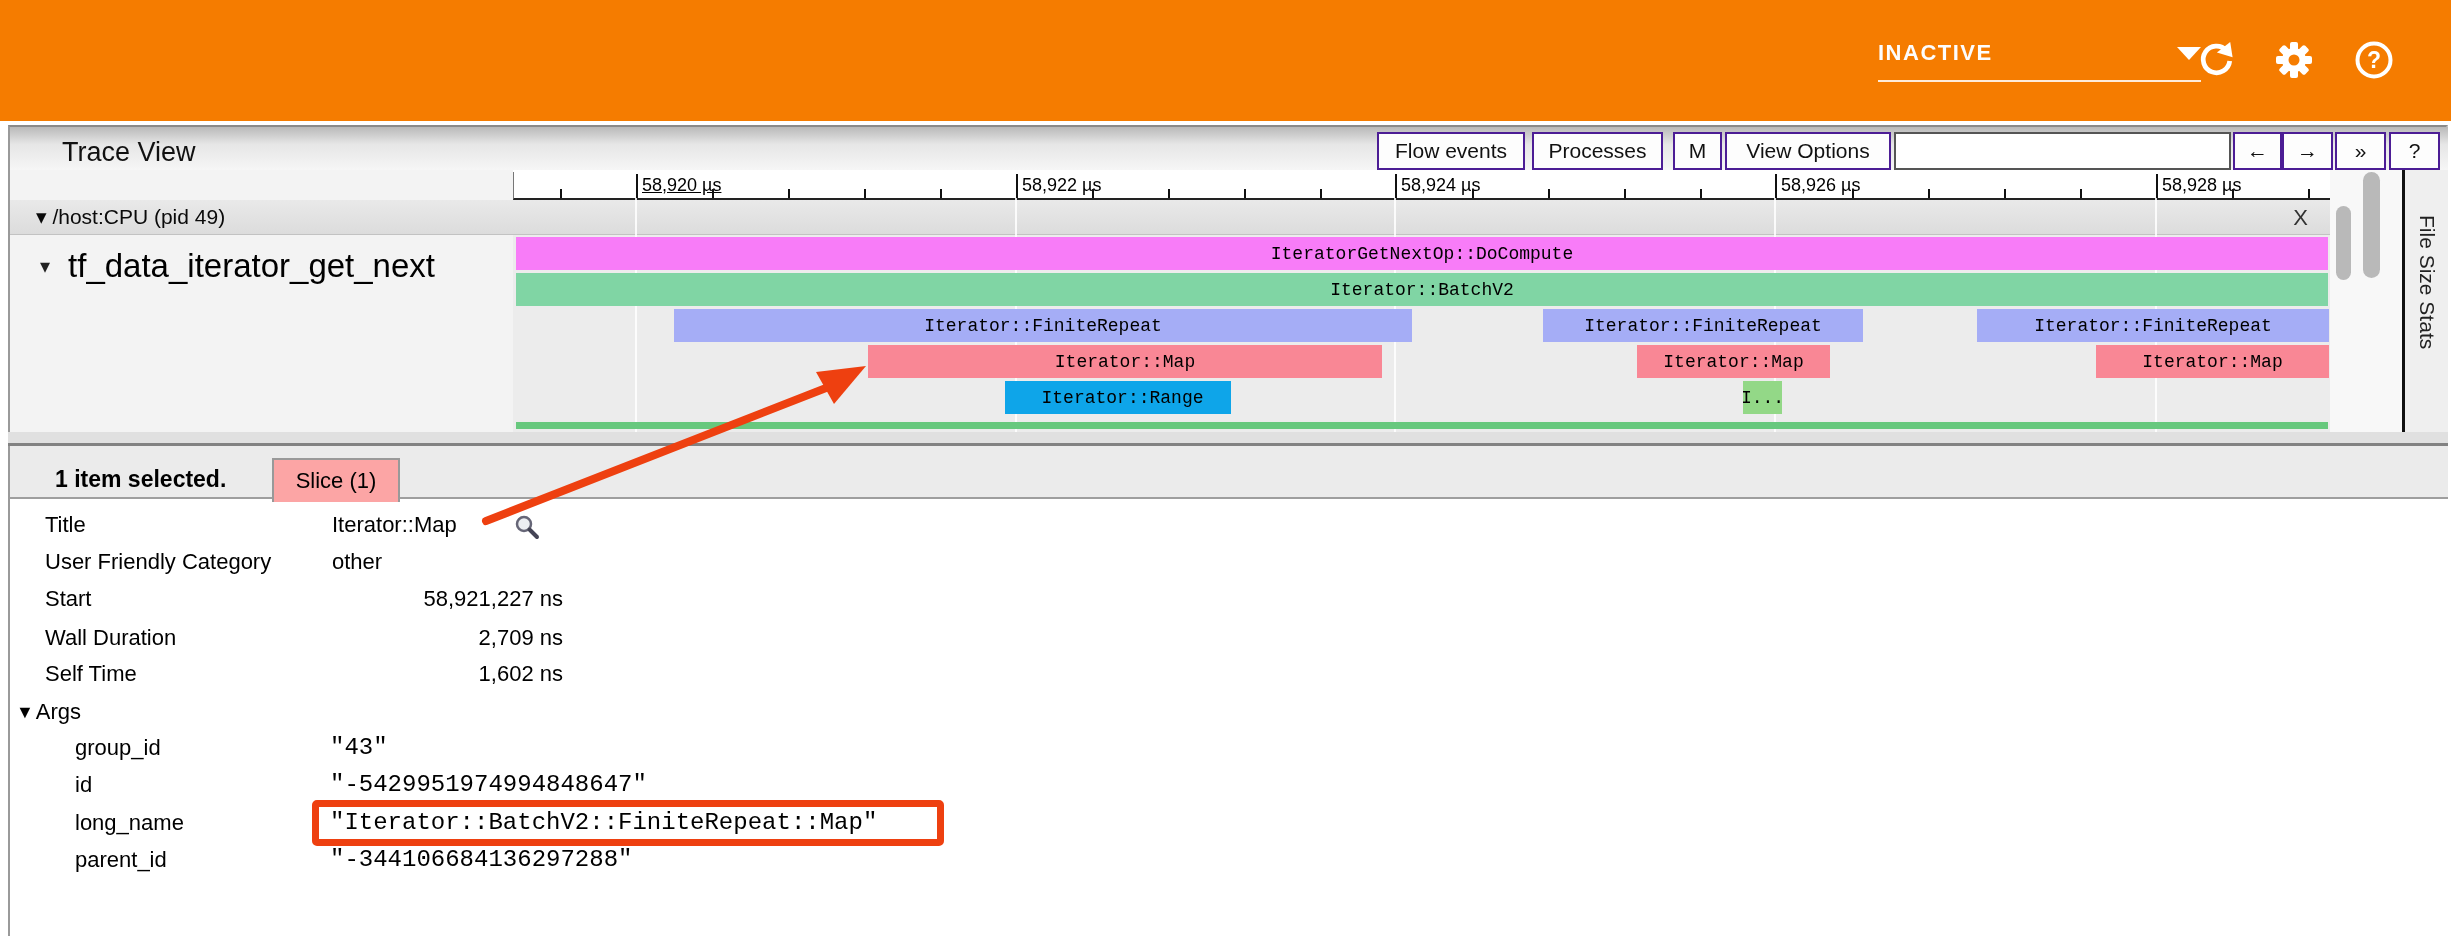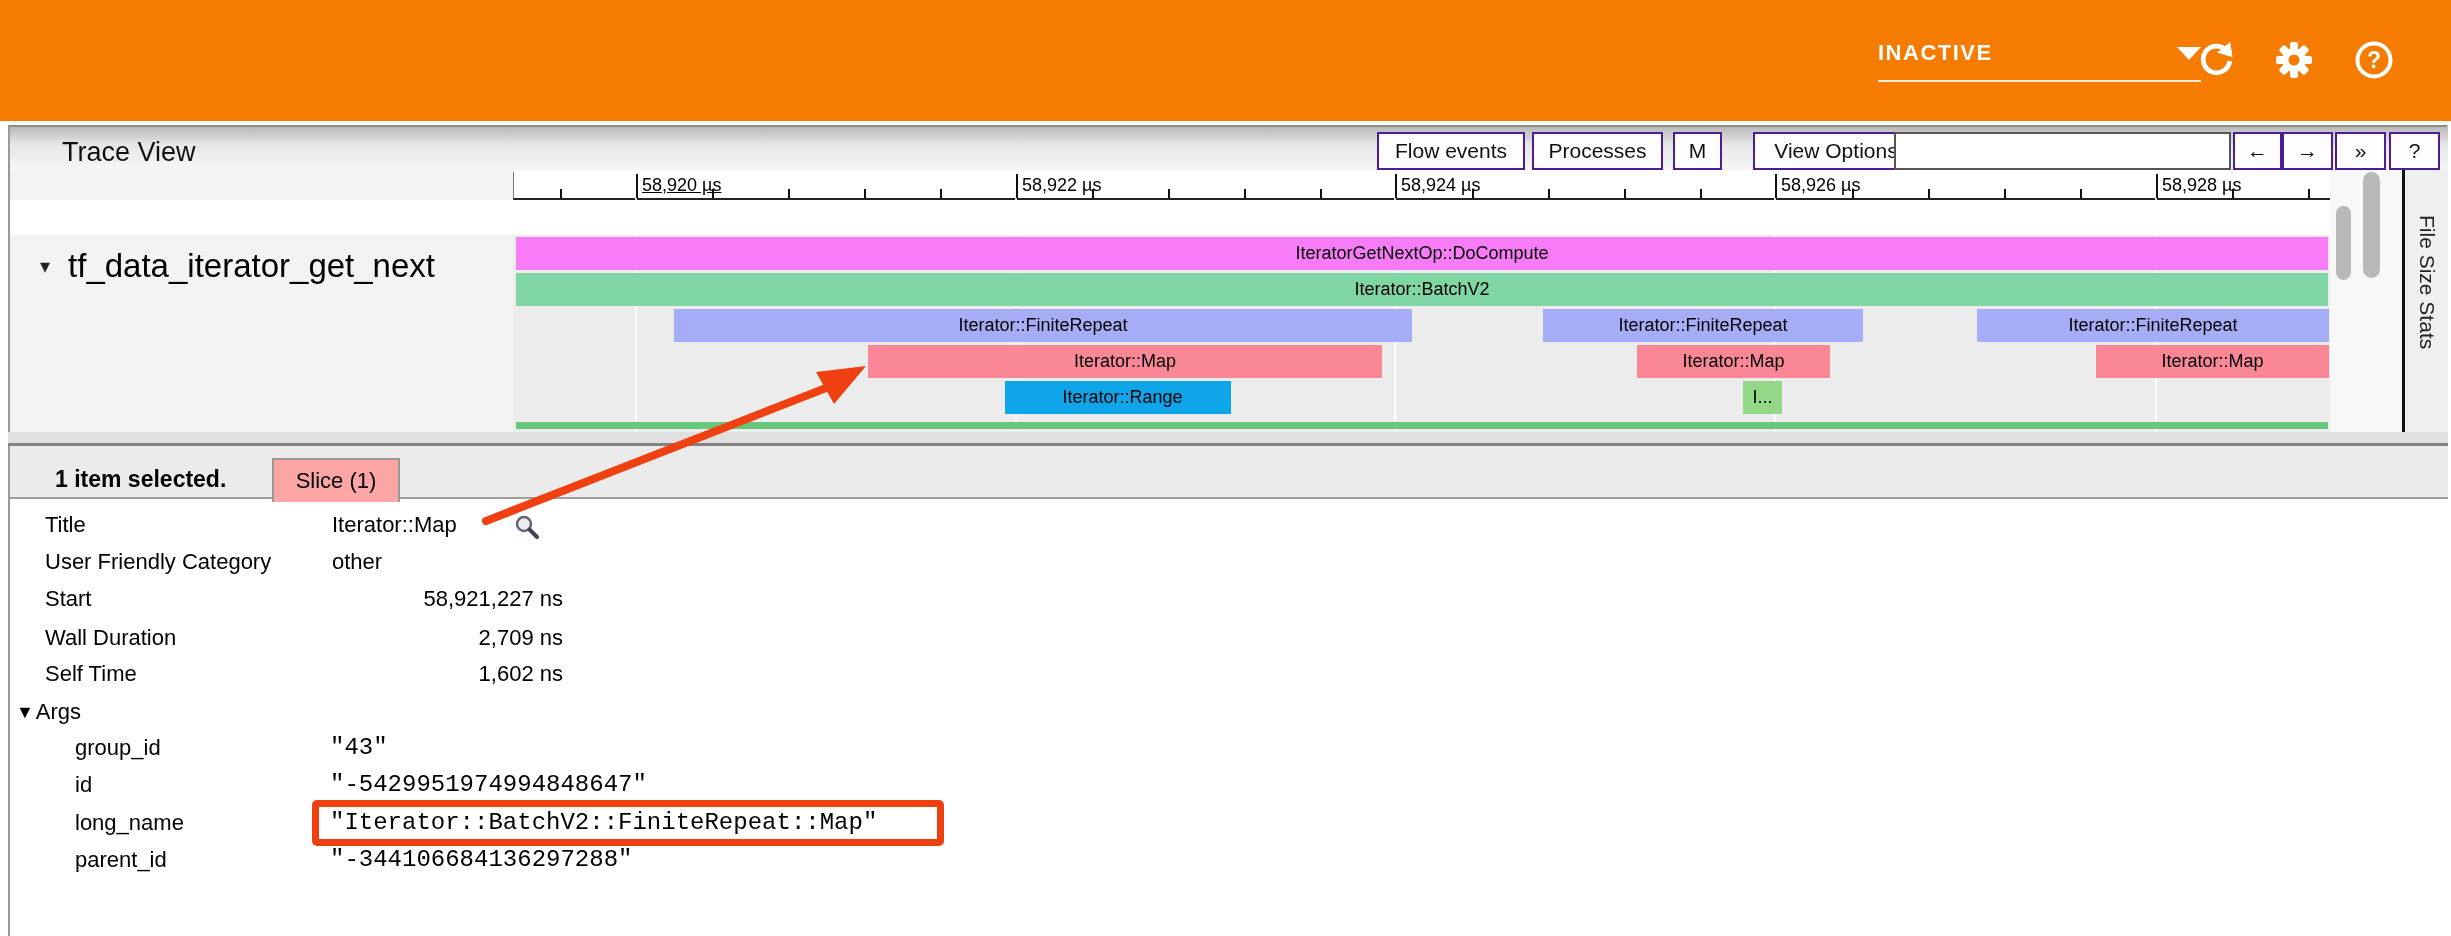--- a/index.html
+++ b/index.html
@@ -46,21 +46,21 @@
   .proc-header .txt{font-size:21px;margin-left:26px;color:#0a0a0a;}
   .proc-x{position:absolute;right:14px;top:3px;font-size:22px;color:#333;cursor:pointer;padding:2px 8px;}
   .track-labels{left:10px;top:235px;width:503px;height:197px;background:#f3f3f3;}
   .track-name{display:flex;align-items:center;gap:18px;margin:12px 0 0 30px;}
   .track-name .exp{font-size:20px;color:#222;}
   .track-name .nm{font-size:33px;color:#000;}
   .canvas-bg{left:513px;top:235px;width:1817px;height:197px;background:#ececec;}
   .tl-band{left:513px;top:198px;width:1817px;height:234px;overflow:hidden;}
   .gridline{position:absolute;top:0;bottom:0;width:2px;background:rgba(255,255,255,.85);}
   .slice{position:absolute;height:33px;display:flex;align-items:center;justify-content:center;
-         font-size:18px;color:#000;overflow:hidden;white-space:nowrap;cursor:pointer;}
+         font-size:18px;color:#000;overflow:hidden;white-space:nowrap;cursor:pointer;font-family:Liberation Mono, monospace;}
 
   
   .scroll-area{left:2330px;top:170px;width:72px;height:273px;background:#f8f8f8;}
   .sb-thumb{position:absolute;background:#b9b9b9;border-radius:9px;}
   .fs-sidebar{left:2402px;top:170px;width:46px;height:273px;background:#efefef;border-left:3px solid #111;
               box-sizing:border-box;}
   .fs-sidebar .vtxt{writing-mode:vertical-rl;font-size:21px;color:#222;margin:45px 0 0 10px;white-space:nowrap;}
 
   
   .panel-gap{left:8px;top:432px;width:2440px;height:11px;background:#e0e0e0;}
@@ -122,21 +122,21 @@
   </div>
 
   <div class="abs win-frame"></div>
 
   <div class="abs tv-toolbar"></div>
   <div class="abs tv-title">Trace View</div>
   <div id="left-buttons">
       <div class="abs tbtn" style="left: 1377px; width: 148px;">Flow events</div>
       <div class="abs tbtn" style="left: 1532px; width: 131px;">Processes</div>
       <div class="abs tbtn" style="left: 1673px; width: 49px;">M</div>
-      <div class="abs tbtn" style="left: 1725px; width: 166px; margin-left: 28px;">View Options</div>
+      <div class="abs tbtn" style="left: 1725px; width: 166px;">View Options</div>
     </div>
   <input class="abs tv-search" placeholder="" style="">
   <div id="nav-buttons">
       <div class="abs tbtn" style="left: 2233px; width: 49px;">←</div>
       <div class="abs tbtn" style="left: 2282px; width: 51px;">→</div>
       <div class="abs tbtn" style="left: 2335px; width: 51px;">»</div>
       <div class="abs tbtn" style="left: 2389px; width: 51px;">?</div>
     </div>
 
   <div class="abs ruler-left"></div>
@@ -165,20 +165,24 @@
       <div class="tick-minor" style="left: 1110px;"></div>
       <div class="tick-minor" style="left: 1186px;"></div>
       <div class="tick-minor" style="left: 1338px;"></div>
       <div class="tick-minor" style="left: 1414px;"></div>
       <div class="tick-minor" style="left: 1490px;"></div>
       <div class="tick-minor" style="left: 1566px;"></div>
       <div class="tick-minor" style="left: 1718px;"></div>
       <div class="tick-minor" style="left: 1794px;"></div>
     </div>
 
+  <div class="abs proc-header">
+    <span class="txt"><span>▾</span>&nbsp;<span>/host:CPU (pid 49)</span></span>
+    <span class="proc-x">X</span>
+  </div>
   <div class="abs track-labels">
     <div class="track-name">
       <span class="exp">▾</span>
       <span class="nm">tf_data_iterator_get_next</span>
     </div>
   </div>
   <div class="abs canvas-bg"></div>
   <div class="abs tl-band" id="tl-band">
       <div class="gridline" style="left: 122px;"></div>
       <div class="gridline" style="left: 502px;"></div>

